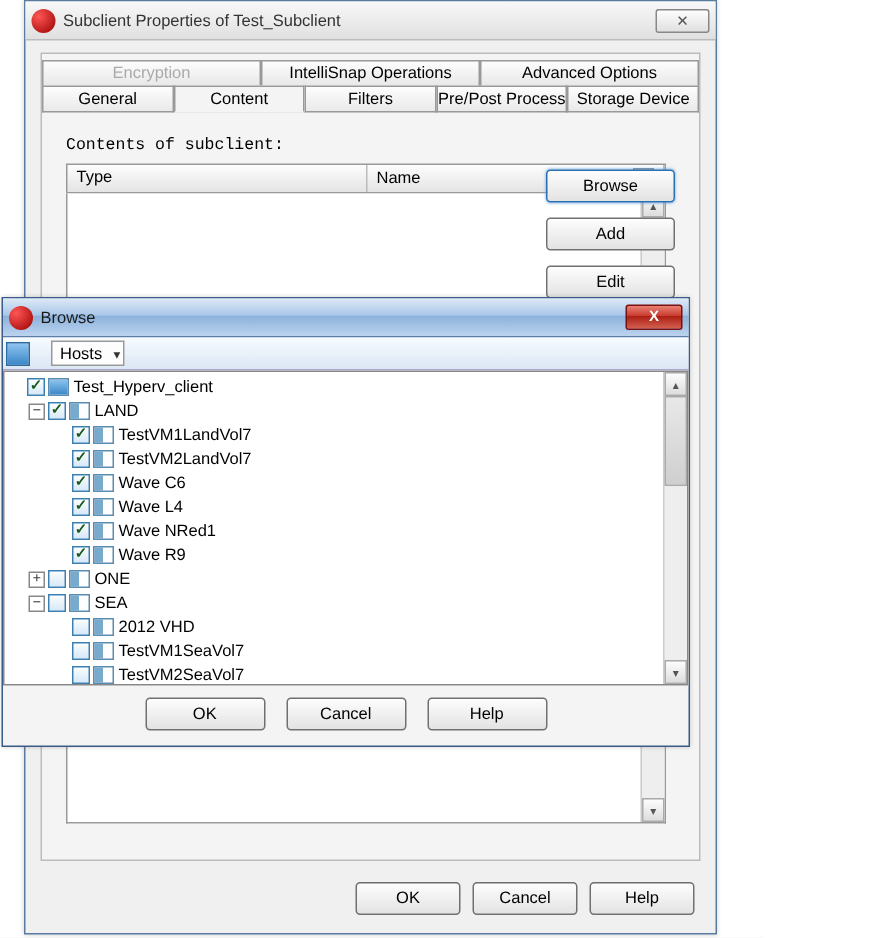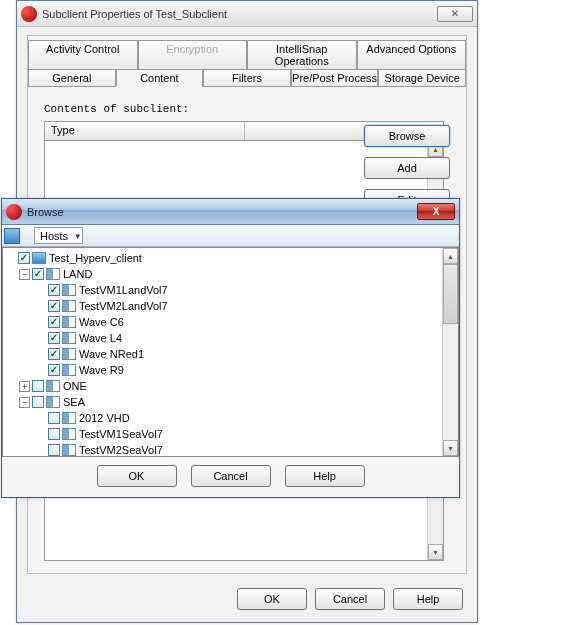--- a/index.html
+++ b/index.html
@@ -74,38 +74,41 @@
 <div class="win win-main">
   <div class="win-titlebar">
     <span class="win-icon"></span>
     <span class="win-title">Subclient Properties of Test_Subclient</span>
     <span class="win-close-sq">✕</span>
   </div>
 
   <div class="main-body">
     <div class="tabs">
       <div class="tabrow row1">
-        <div class="tab">Activity Control</div>
         <div class="tab disabled">Encryption</div>
         <div class="tab">IntelliSnap Operations</div>
         <div class="tab">Advanced Options</div>
       </div>
       <div class="tabrow row2">
         <div class="tab">General</div>
         <div class="tab active">Content</div>
         <div class="tab">Filters</div>
         <div class="tab">Pre/Post Process</div>
         <div class="tab">Storage Device</div>
       </div>
 
       <div class="tab-panel">
         <div class="contents-label">Contents of subclient:</div>
         <div class="list-area">
           <div class="list-header">
             <div class="col-type">Type</div>
+            <div class="col-name">
+              <span>Name</span>
+              <span class="sort-btn">⋯</span>
+            </div>
           </div>
           <div class="list-body">
             <div class="scroll">
               <div class="arr">▴</div>
               <div style="flex:1"></div>
               <div class="arr" style="position:absolute;bottom:0;left:0;right:0">▾</div>
             </div>
           </div>
         </div>
 

